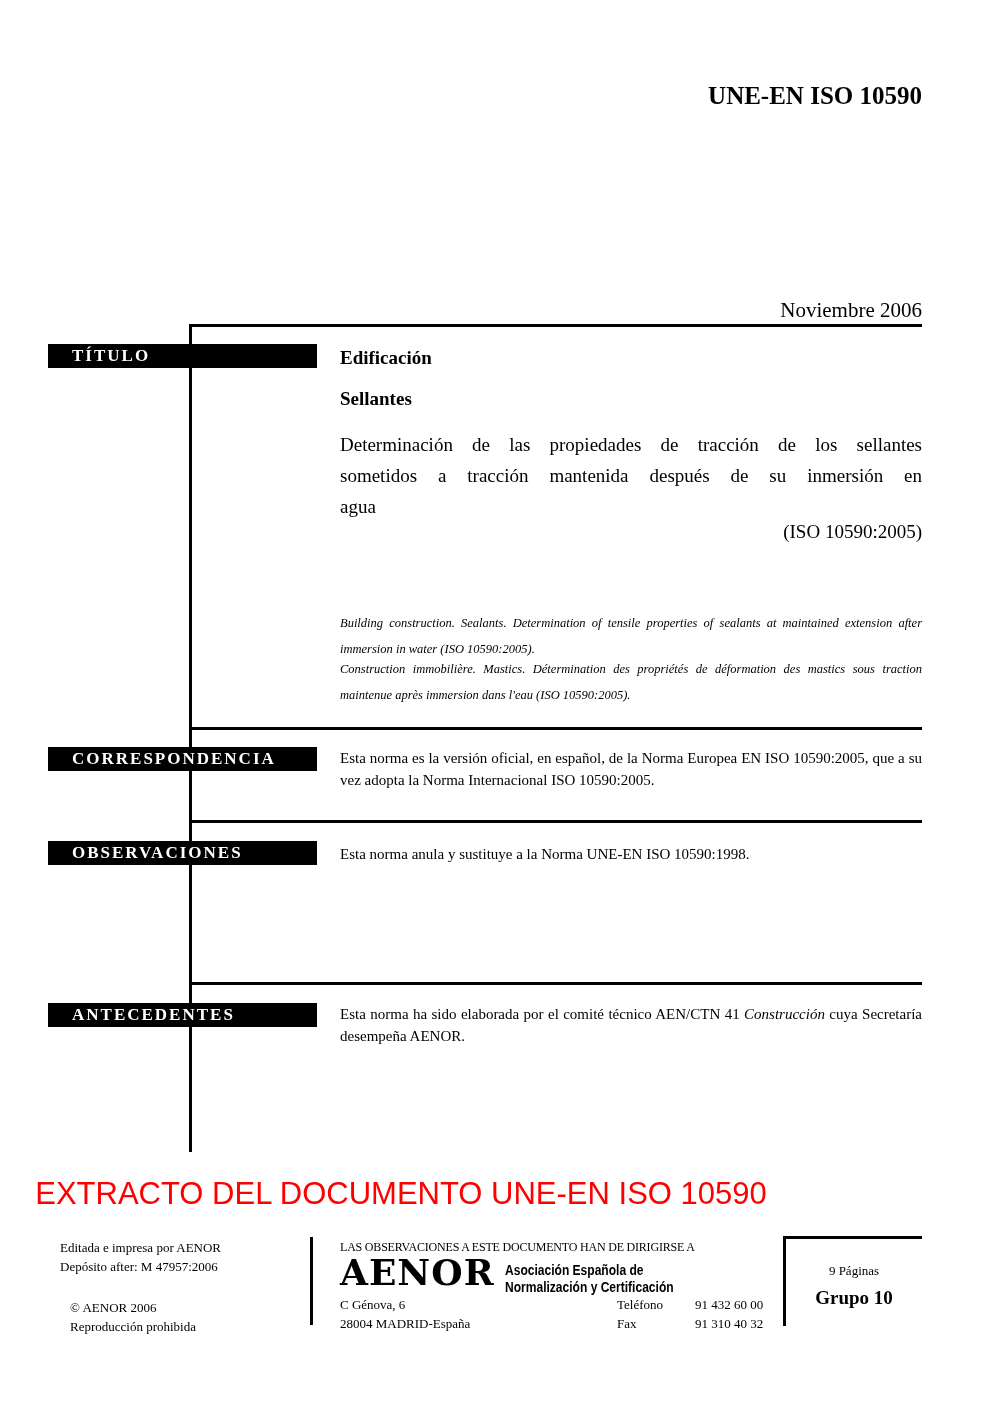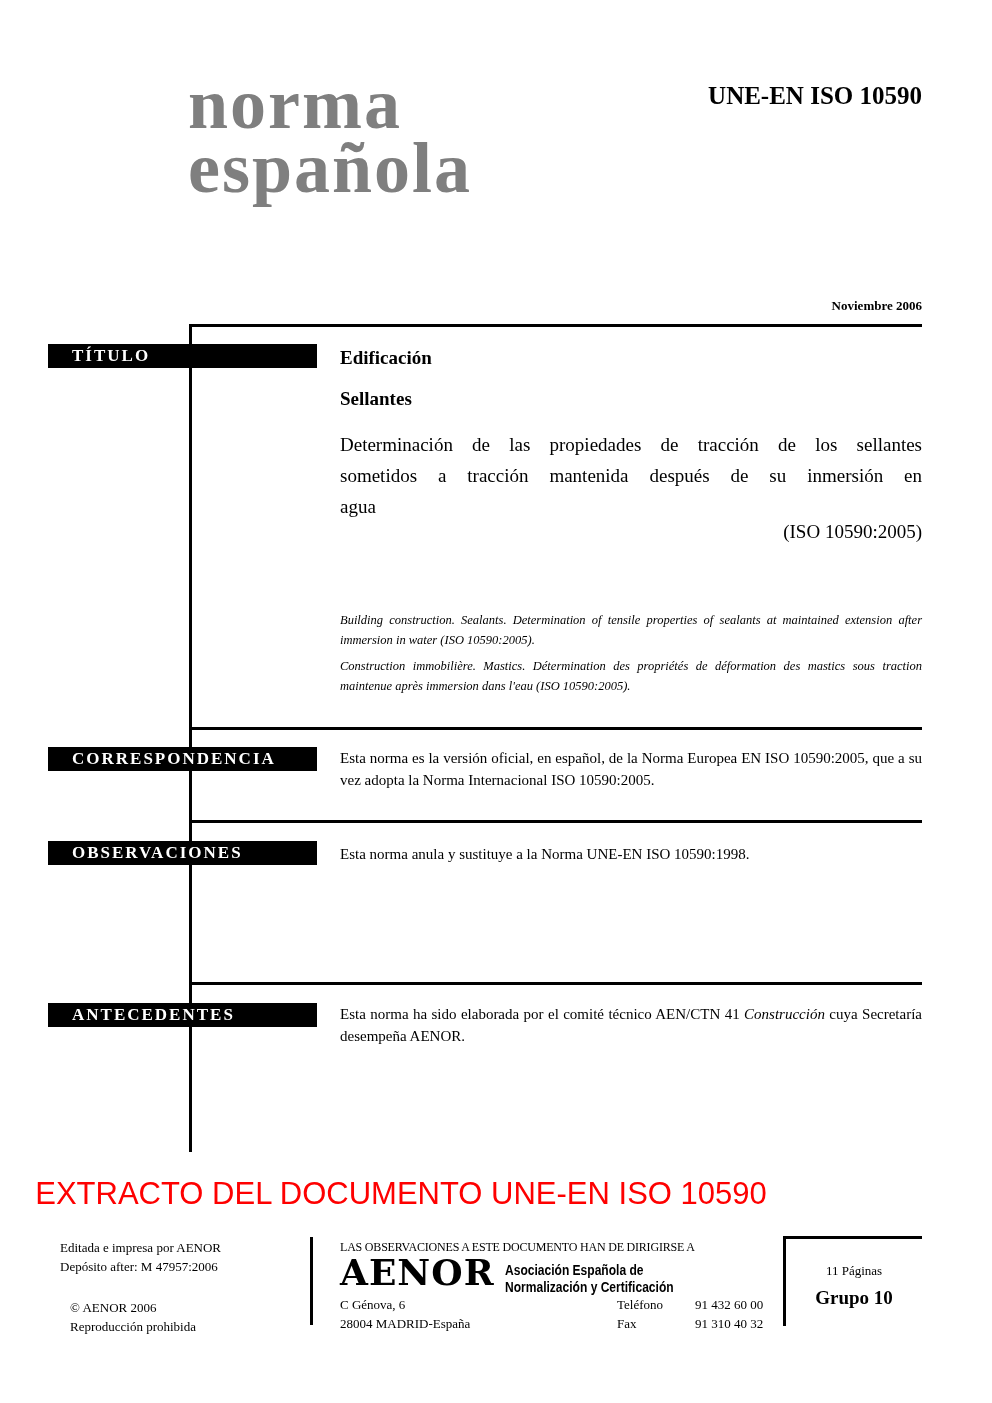--- a/index.html
+++ b/index.html
@@ -17,21 +17,21 @@
     font-weight:bold;font-size:72px;line-height:64px;
     color:var(--logo-gray,#7f7f7f);
     letter-spacing:2px;
   }
   .doc-code{
     position:absolute;right:70px;top:82px;
     font-weight:bold;font-size:25px;white-space:nowrap;
   }
   .date{
     position:absolute;right:70px;top:298px;
-    font-weight:bold;font-size:13px;white-space:nowrap;text-align:right;
+    font-weight:normal;font-size:21px;white-space:nowrap;text-align:right;
   }
   
   .vline{position:absolute;left:189px;top:324px;width:3px;height:828px;background:#000;}
   .hline{position:absolute;left:189px;width:733px;height:3px;background:#000;}
   .hline-1{top:324px;}
   .hline-2{top:727px;}
   .hline-3{top:820px;}
   .hline-4{top:982px;}
   
   .section-label{
@@ -48,21 +48,21 @@
   
   .content{position:absolute;left:340px;width:582px;}
   .t-head{font-weight:bold;font-size:19px;line-height:22px;}
   .t-edificacion{top:347px;}
   .t-sellantes{top:388px;}
   .t-paragraph{top:429px;font-weight:normal;font-size:19px;line-height:31px;}
   .t-paragraph .jline{text-align:justify;text-align-last:justify;}
   .t-paragraph .jline:last-child{text-align-last:left;}
   .t-iso{top:521px;font-size:19px;text-align:right;}
   .bilingual{
-    font-style:italic;font-size:12.5px;line-height:20px;
+    font-style:italic;font-size:12.5px;line-height:26px;
     text-align:justify;
   }
   .t-en{top:610px;}
   .t-fr{top:656px;}
   .body-text{font-size:15px;line-height:22px;text-align:justify;}
   .t-corr{top:747px;}
   .t-obs{top:843px;text-align:left;}
   .t-ant{top:1003px;}
   .it{font-style:italic;}
   
@@ -98,24 +98,20 @@
   .pages-box-top{position:absolute;left:783px;top:1236px;width:139px;height:3px;background:#000;}
   .pages-box-left{position:absolute;left:783px;top:1236px;width:3px;height:90px;background:#000;}
   .f-pages{position:absolute;left:786px;top:1263px;width:136px;text-align:center;font-size:13px;}
   .f-group{position:absolute;left:786px;top:1287px;width:136px;text-align:center;font-size:19px;font-weight:bold;}
 </style>
 </head>
 <body>
 
 <div class="page">
 
-  <div class="logo">
-    <div>norma</div>
-    <div>española</div>
-  </div>
   <div class="doc-code">UNE-EN ISO 10590</div>
   <div class="date">Noviembre 2006</div>
 
   <div class="vline"></div>
   <div class="hline hline-1"></div>
   <div class="hline hline-2"></div>
   <div class="hline hline-3"></div>
   <div class="hline hline-4"></div>
 
   <div class="section-label label-titulo">TÍTULO</div>
@@ -160,16 +156,16 @@
     <div>C Génova, 6</div>
     <div>28004 MADRID-España</div>
   </div>
   <div class="f-phones f-small">
     <div><span class="lbl">Teléfono</span><span>91 432 60 00</span></div>
     <div><span class="lbl">Fax</span><span>91 310 40 32</span></div>
   </div>
 
   <div class="pages-box-top"></div>
   <div class="pages-box-left"></div>
-  <div class="f-pages">11 Páginas</div>
+  <div class="f-pages">9 Páginas</div>
   <div class="f-group">Grupo 10</div>
 
 </div>
 
 </body></html>

